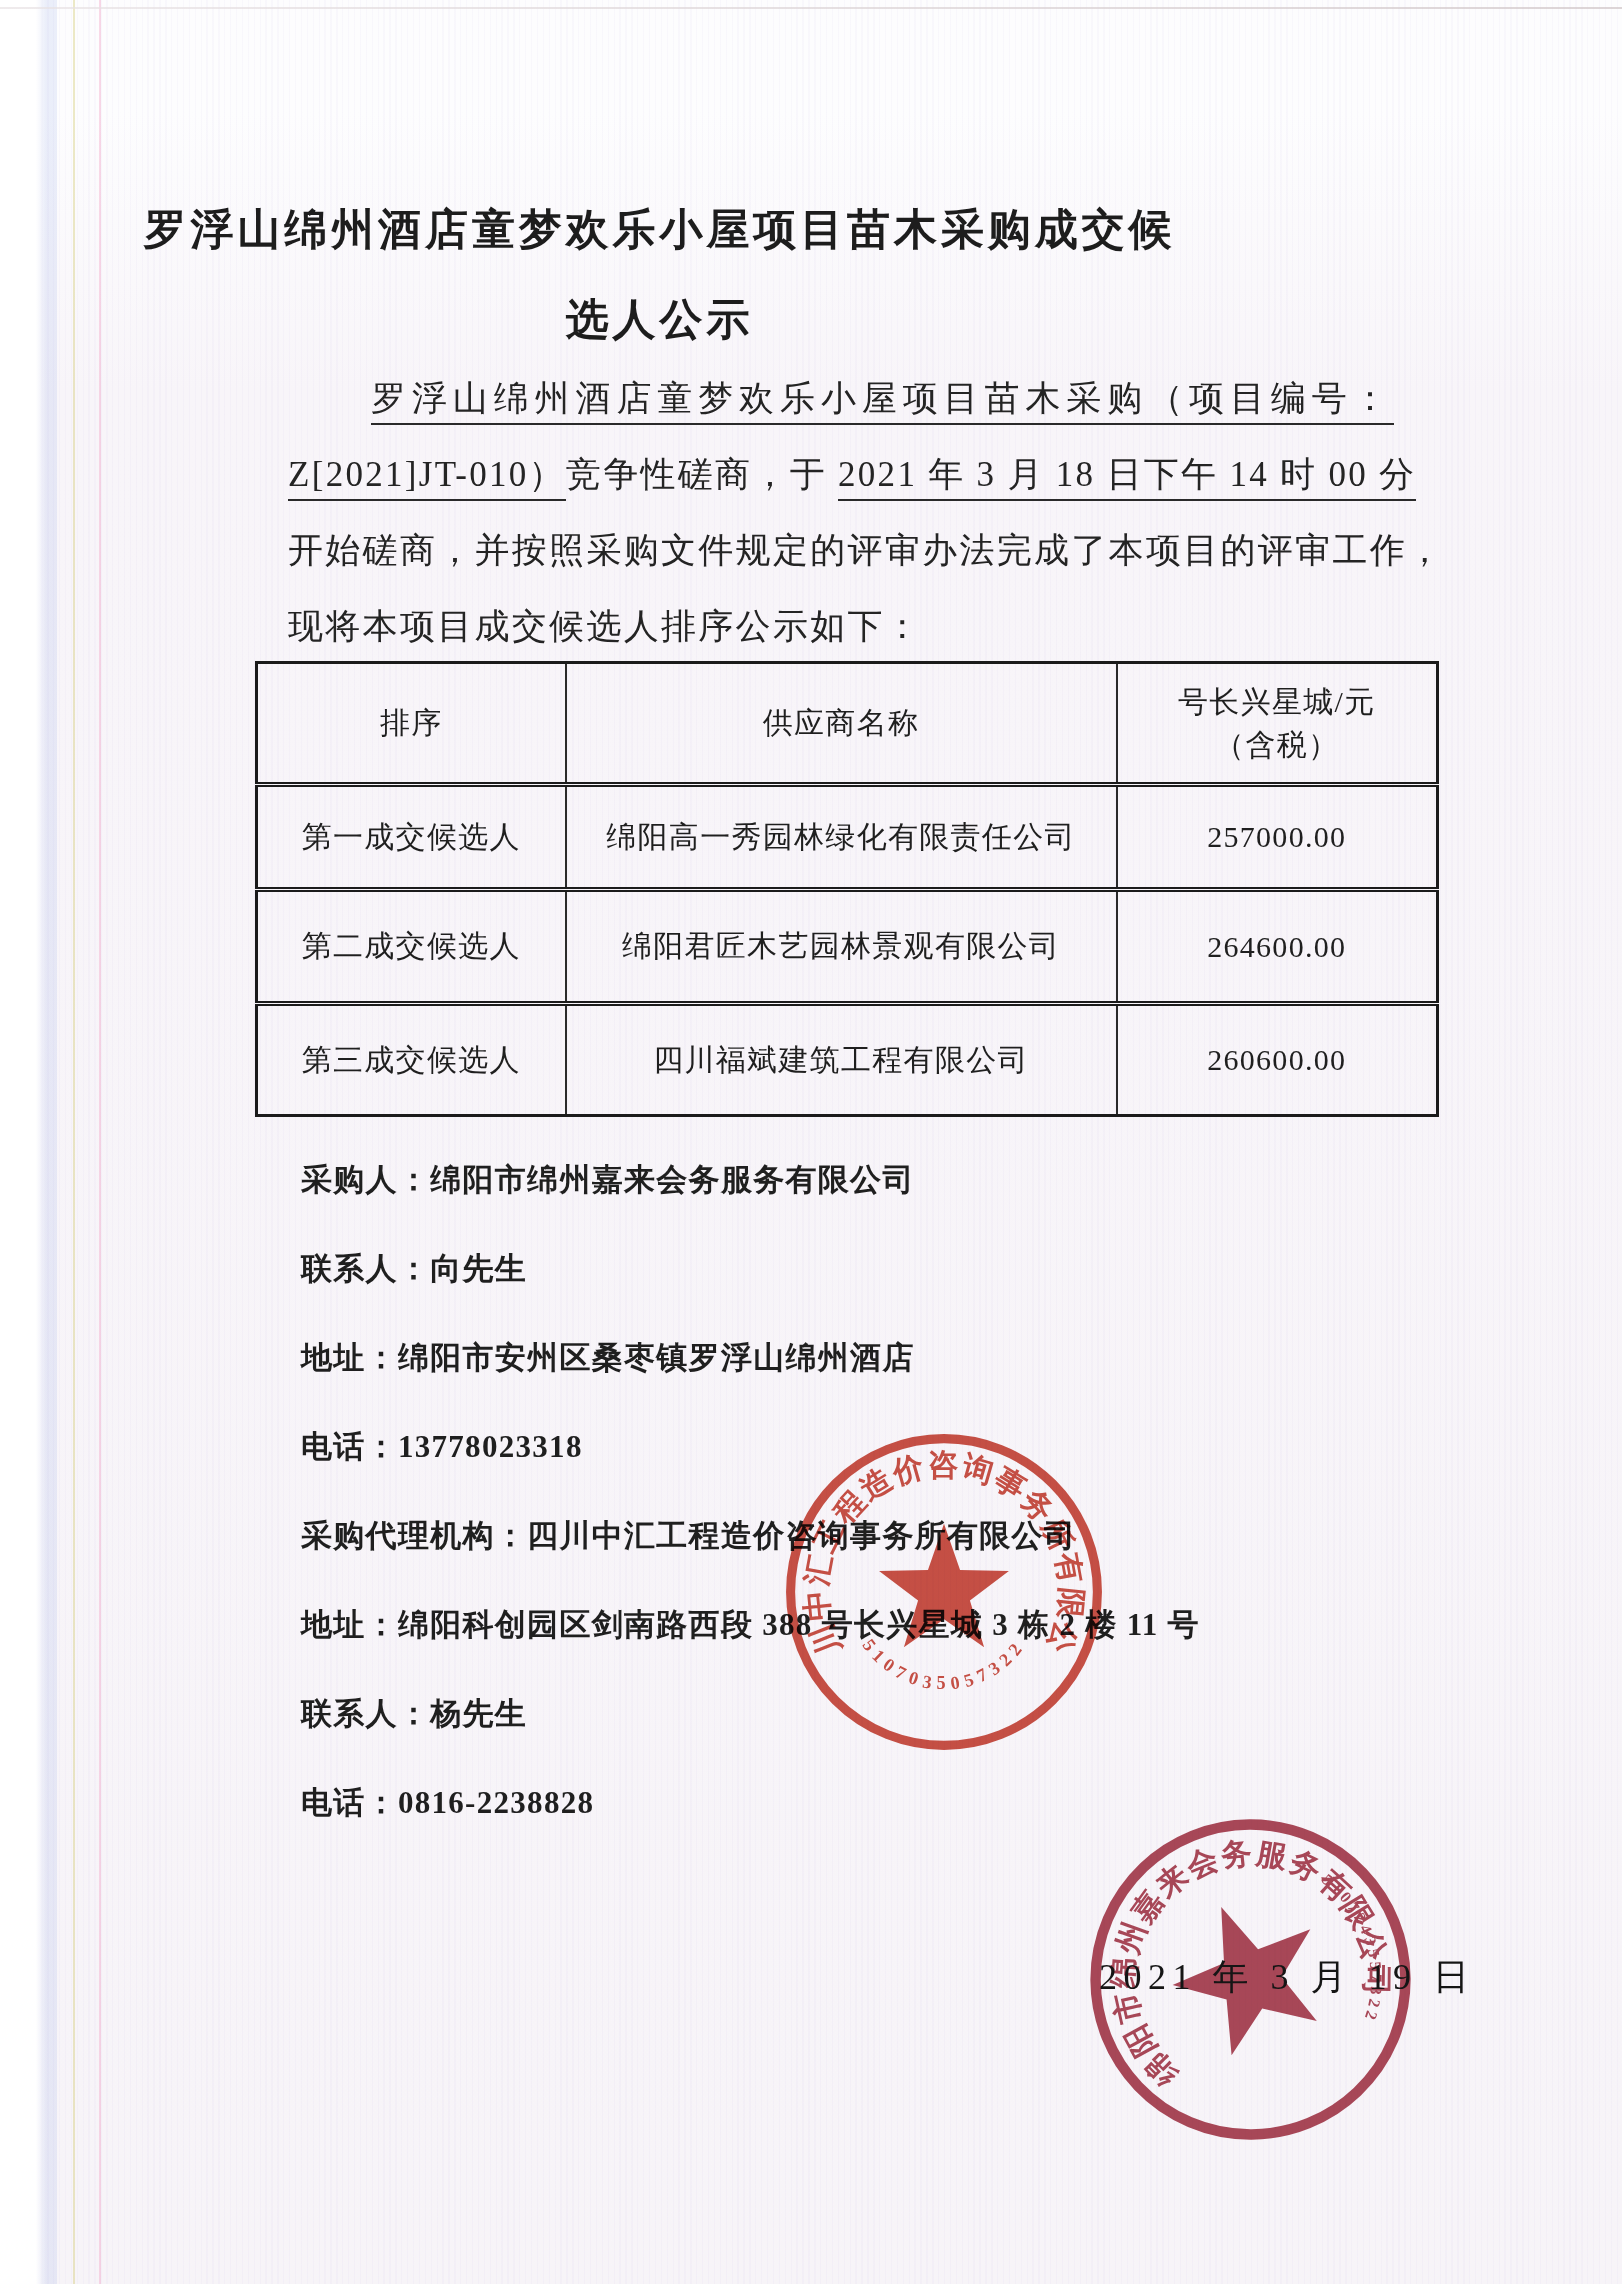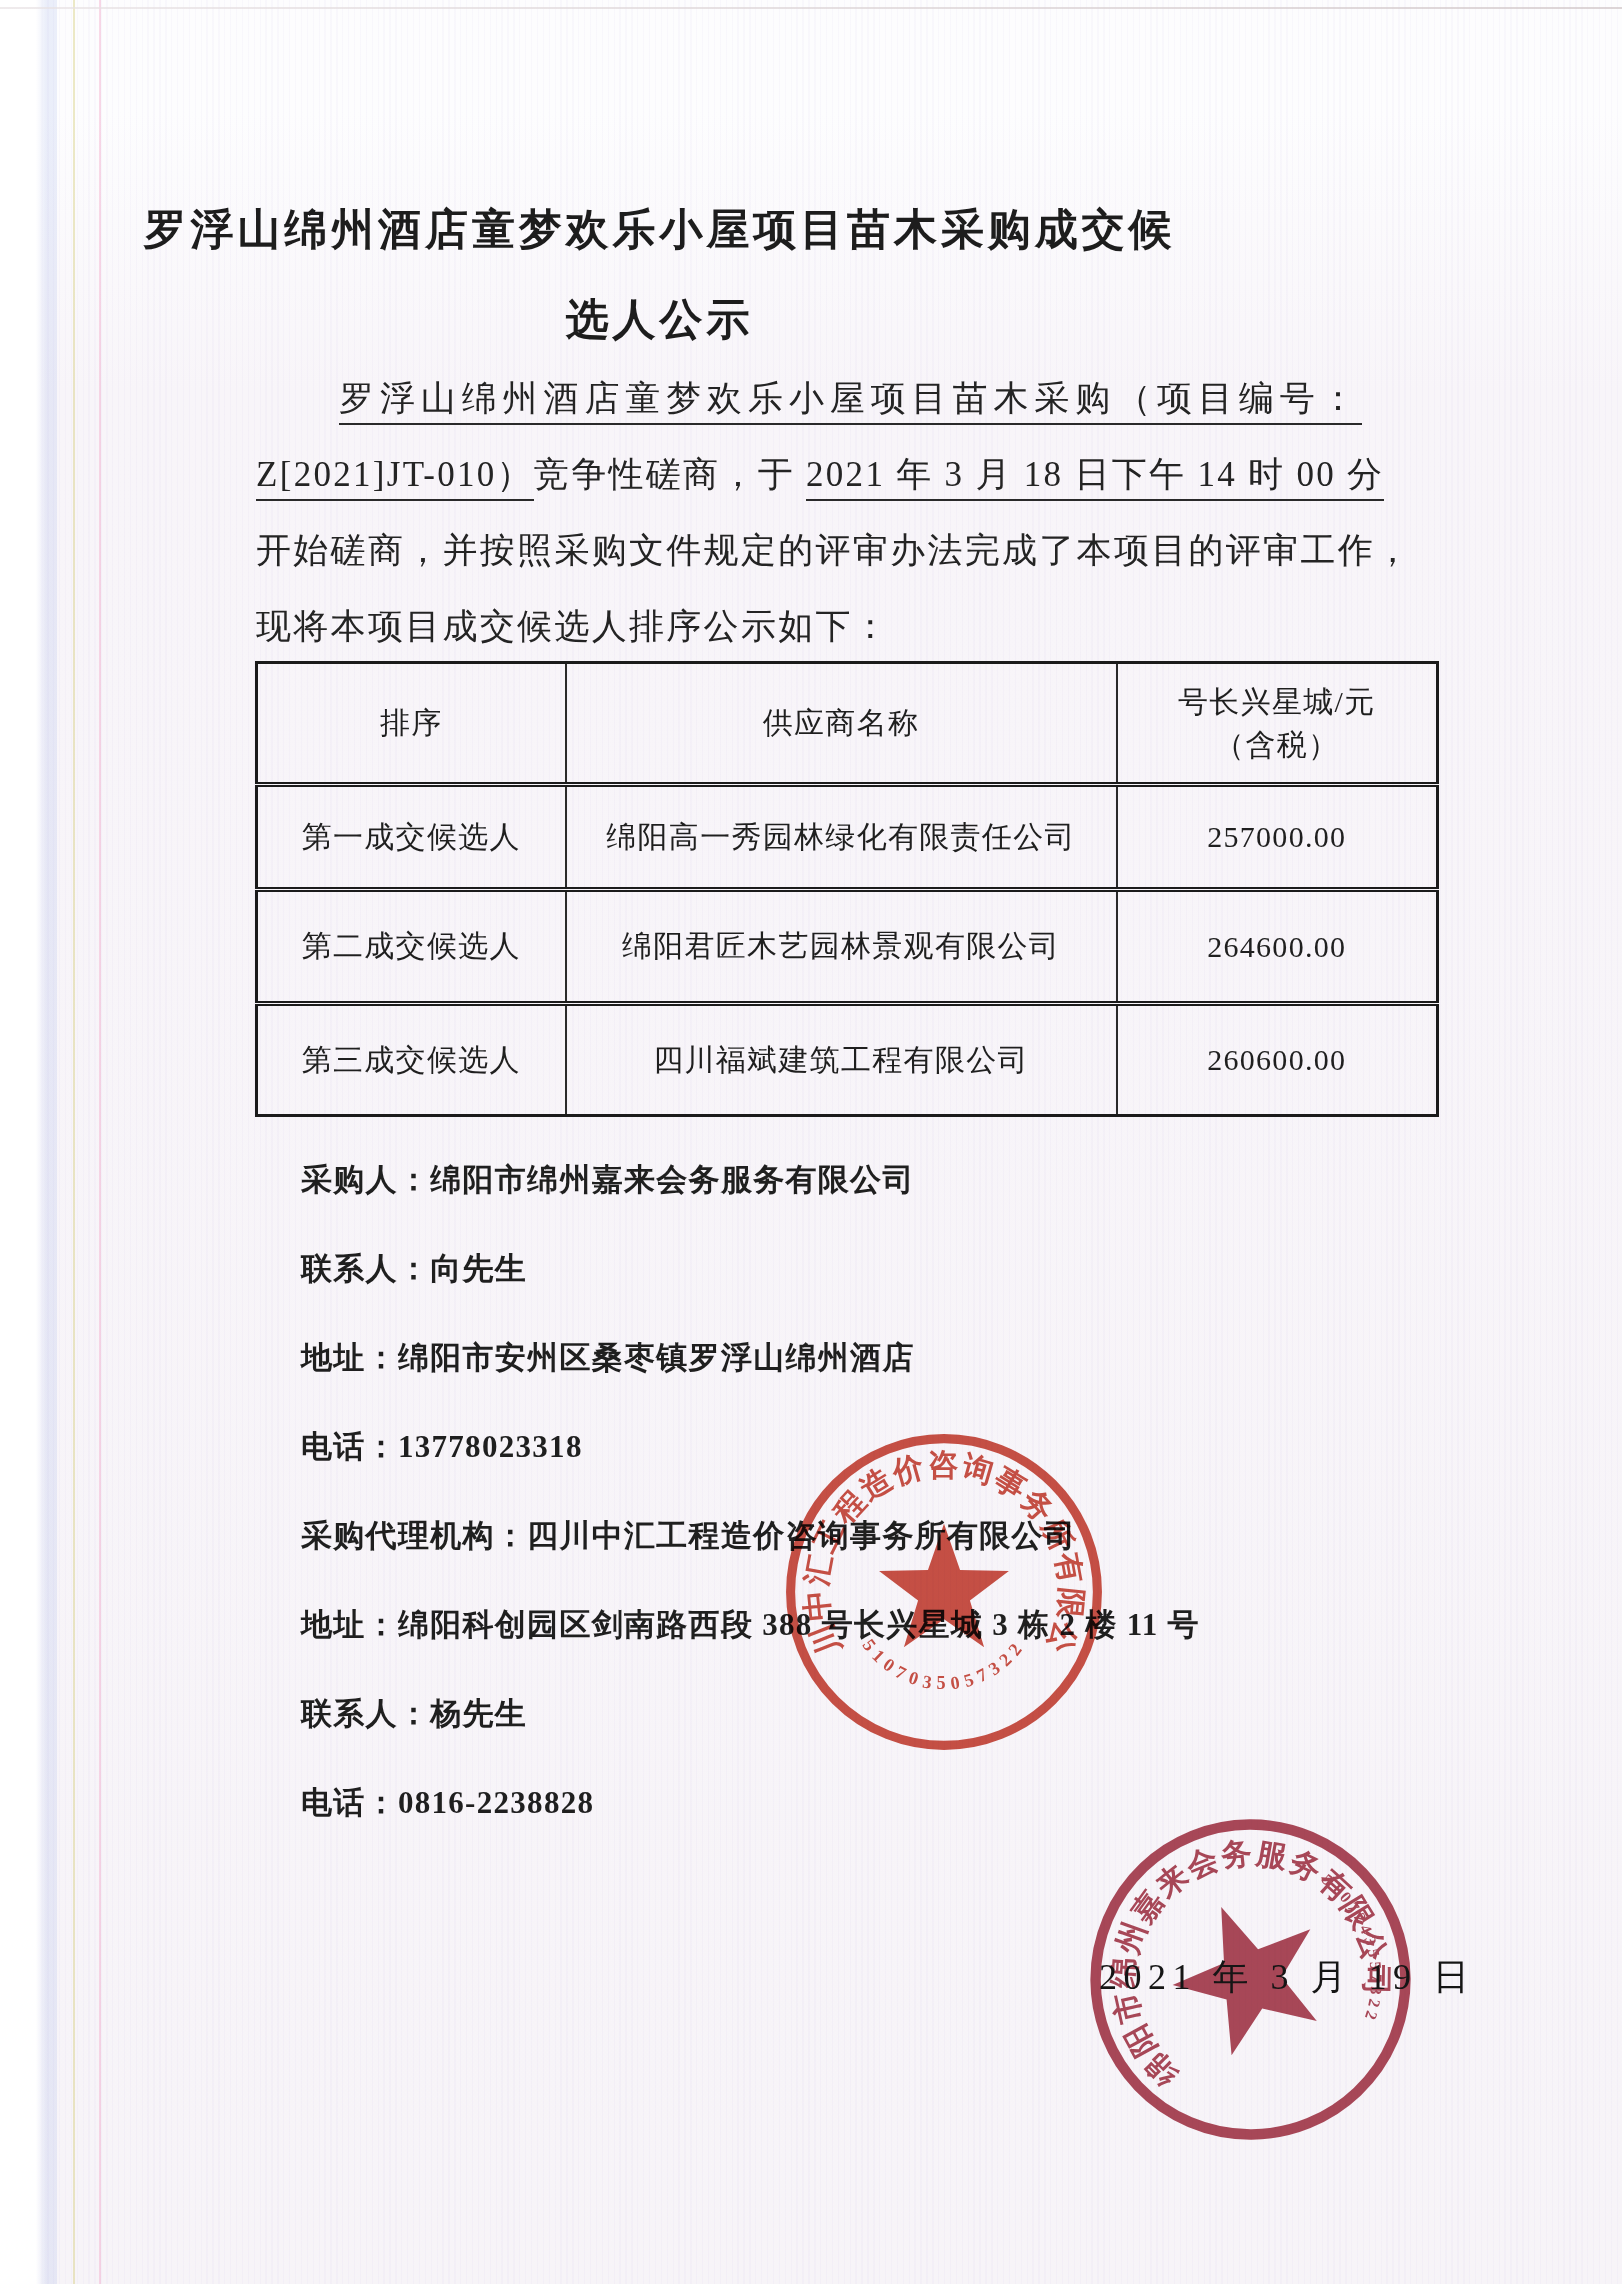--- a/index.html
+++ b/index.html
@@ -20,21 +20,21 @@
   .scanline-top{position:absolute;left:0;top:6.5px;width:100%;height:2px;background:linear-gradient(90deg,#e8e2e4,#cfc4c6);opacity:.7;}
   .title{
     position:absolute;left:0;top:185px;width:1319px;
     text-align:center;font-size:43px;font-weight:bold;letter-spacing:3.9px;
     line-height:90px;color:#1d1d1d;
   }
   .para{
     position:absolute;left:256px;top:361px;width:1125px;
     font-size:35px;line-height:76px;color:#242424;white-space:nowrap;
   }
-  .para .line{letter-spacing:2.3px;}
+  .para .line{letter-spacing:2.3px;margin-left:32px;}
   .para .line.first{text-indent:83px;letter-spacing:5.9px;}
   .u{border-bottom:2.6px solid #2a2a2a;padding-bottom:5.2px;}
   table.results{
     position:absolute;left:255px;top:661px;width:1181px;
     border-collapse:collapse;table-layout:fixed;
     font-size:30px;color:#1f1f1f;
   }
   table.results td{
     border-left:2px solid #2a2a2a;border-right:2px solid #2a2a2a;
     border-top:5.9px double #1b1b1b;border-bottom:5.9px double #1b1b1b;

